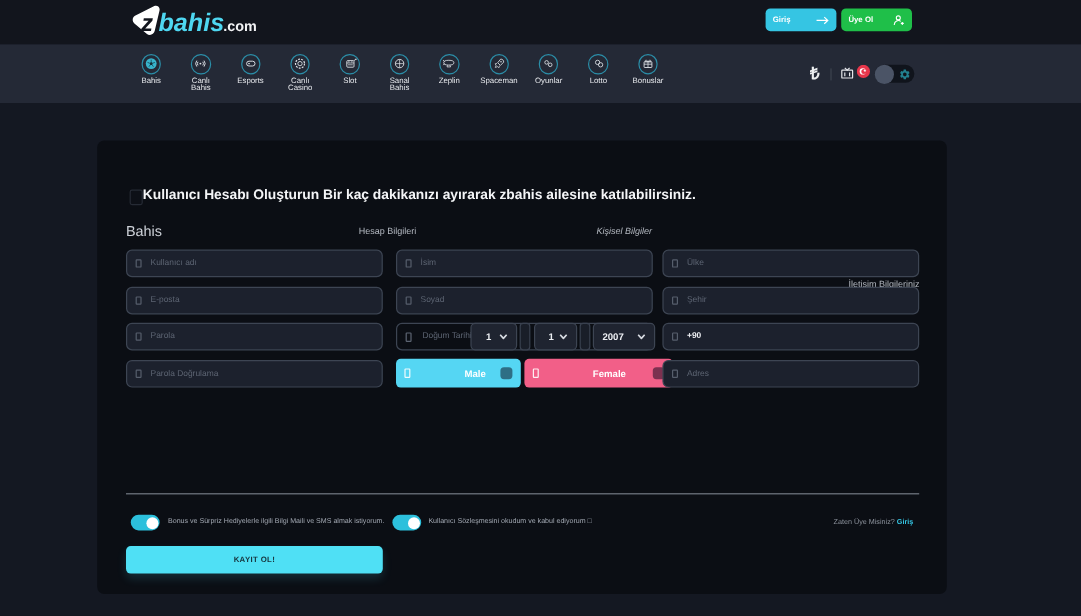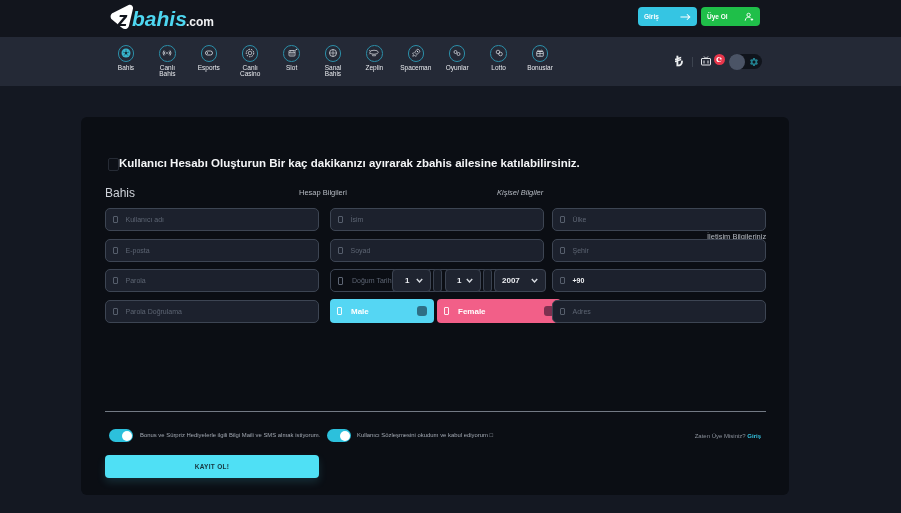--- a/index.html
+++ b/index.html
@@ -46,21 +46,21 @@
 
 .daterow { position:absolute; left:330px; top:269px; width:214px; height:23px; }
 .daterow .wrap { position:absolute; left:0; top:0; width:100%; height:100%; border:1px solid #3d4553; border-radius:5px; display:flex; align-items:center; padding:0 7px; }
 .dsel { position:absolute; top:0; height:23px; background:#1f2430; border:1px solid #3d4553; border-radius:4px; display:flex; align-items:center; justify-content:space-between; padding:0 7px; font-size:8px; color:#eceef2; font-weight:bold; }
 .dgap { position:absolute; top:0; height:23px; background:#191e28; border:1px solid #39414f; border-radius:3px; }
 .chev { display:flex; }
 
 
 .gender { position:absolute; top:299px; height:24px; border-radius:4px; display:flex; align-items:center; padding:0 7px; }
 .gender .t { width:5px; height:8px; border:1px solid rgba(255,255,255,0.9); border-radius:1px; margin-right:9px; flex:none; }
-.gender .nm { font-size:8px; font-weight:bold; color:#fff; flex:1; }
+.gender .nm { font-size:8px; font-weight:bold; color:#fff; flex:1;margin-left:36px; }
 .gender .box { width:10px; height:10px; border-radius:3px; flex:none; }
 .male { left:330px; width:104px; background:#55d6f3; }
 .male .box { background:#2e6f85; }
 .female { left:437px; width:124px; background:#f25f88; }
 .female .box { background:#7c3150; }
 
 
 .divider { position:absolute; left:105px; top:411px; width:661px; height:1px; background:#737a84; }
 .toggle { position:absolute; width:24px; height:12.5px; background:#2cc0dc; border-radius:7px; }
 .toggle .knob { position:absolute; right:1.5px; top:1.5px; width:10px; height:10px; background:#fff; border-radius:50%; }

